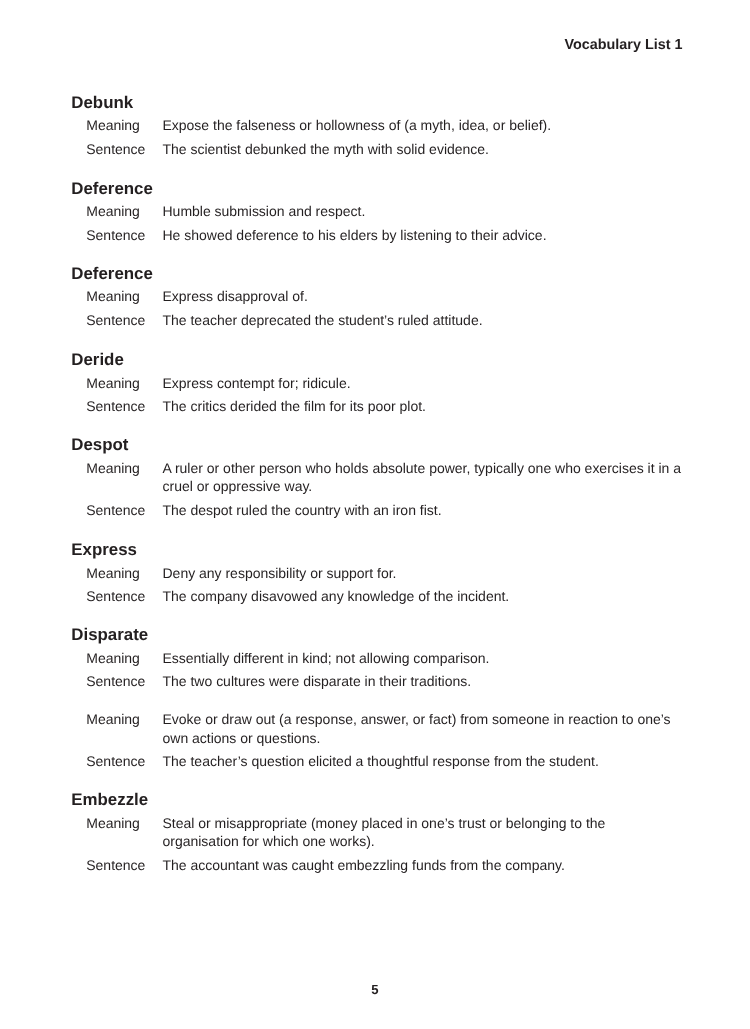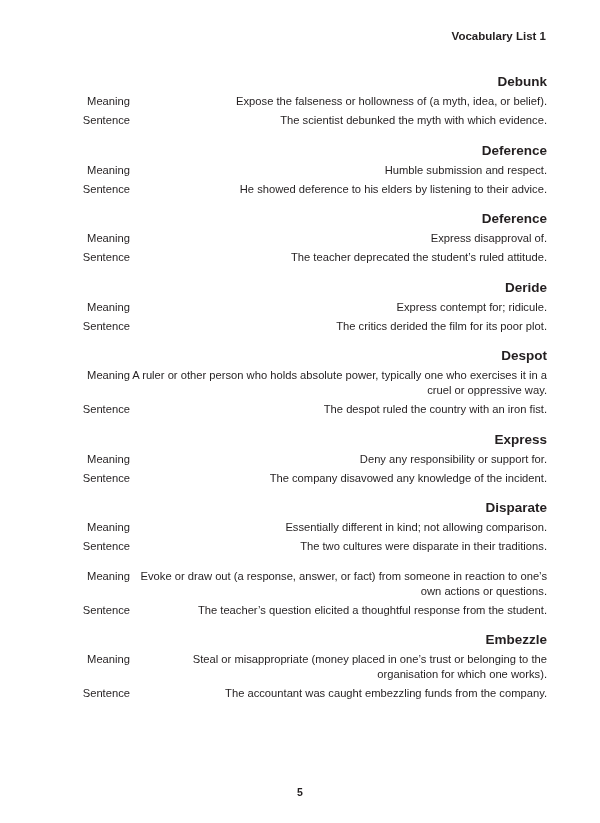--- a/index.html
+++ b/index.html
@@ -8,21 +8,21 @@
     font-family: "Liberation Sans", "DejaVu Sans", sans-serif;
     color: #231f20;
   }
   .page-header {
     position: absolute; top: 30px; right: 54px;
     font-size: 11.5px; font-weight: bold; color: #231f20;
   }
   .entries {
     position: absolute; top: 74px; left: 57px; width: 490px;
   }
-  .entry { margin-bottom: 14.5px; text-align: right; }
+  .entry { margin-bottom: 14.5px; }
   .headword {
     font-size: 13.5px; font-weight: bold; margin: 0 0 4px 0; line-height: 16px;
     color: #231f20;
   }
   .row { display: flex; font-size: 11.2px; line-height: 15px; margin-bottom: 4px; }
   .row .label { width: 61px; flex: 0 0 61px; color: #231f20; padding-left: 12px; }
   .row .value { flex: 1; color: #231f20; }
   .page-number {
     position: absolute; top: 786px; left: 0; width: 600px; text-align: center;
     font-size: 10.5px; font-weight: bold;
@@ -36,21 +36,21 @@
 <div class="entries">
 
   <div class="entry">
     <div class="headword">Debunk</div>
     <div class="row">
       <span class="label">Meaning</span>
       <span class="value">Expose the falseness or hollowness of (a myth, idea, or belief).</span>
     </div>
     <div class="row">
       <span class="label">Sentence</span>
-      <span class="value">The scientist debunked the myth with which evidence.</span>
+      <span class="value">The scientist debunked the myth with solid evidence.</span>
     </div>
   </div>
 
   <div class="entry">
     <div class="headword">Deference</div>
     <div class="row">
       <span class="label">Meaning</span>
       <span class="value">Humble submission and respect.</span>
     </div>
     <div class="row">

